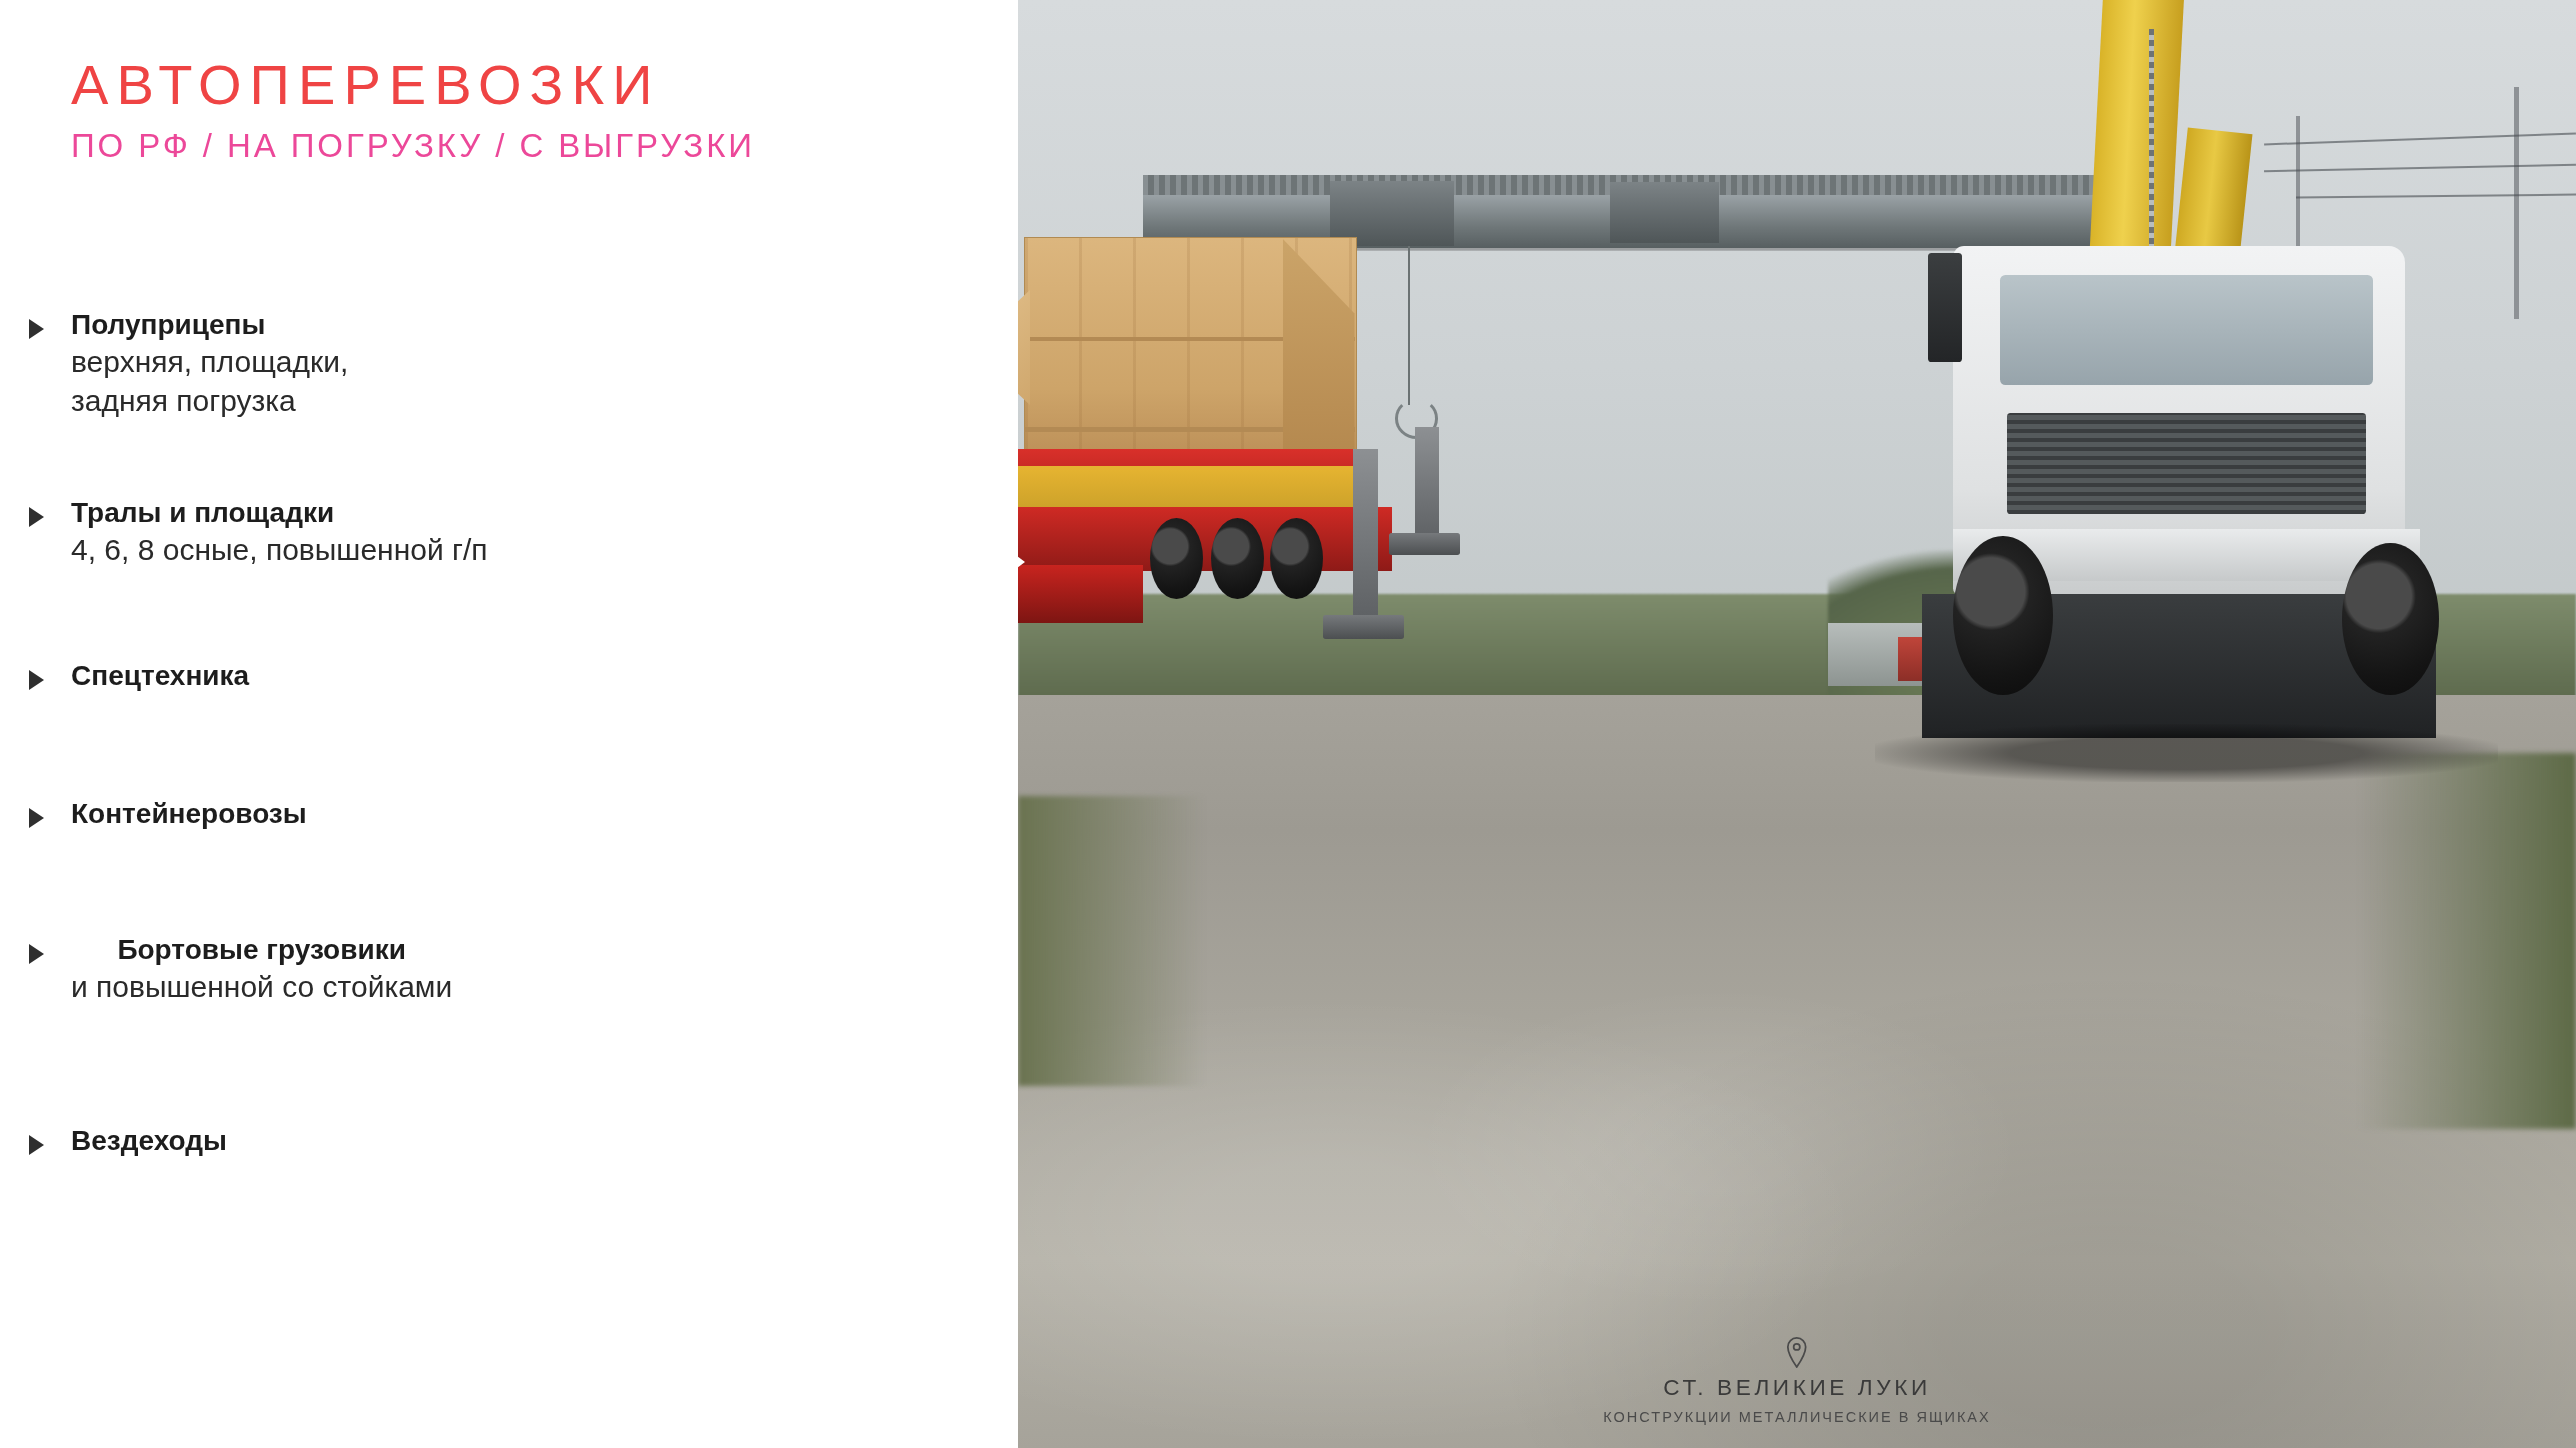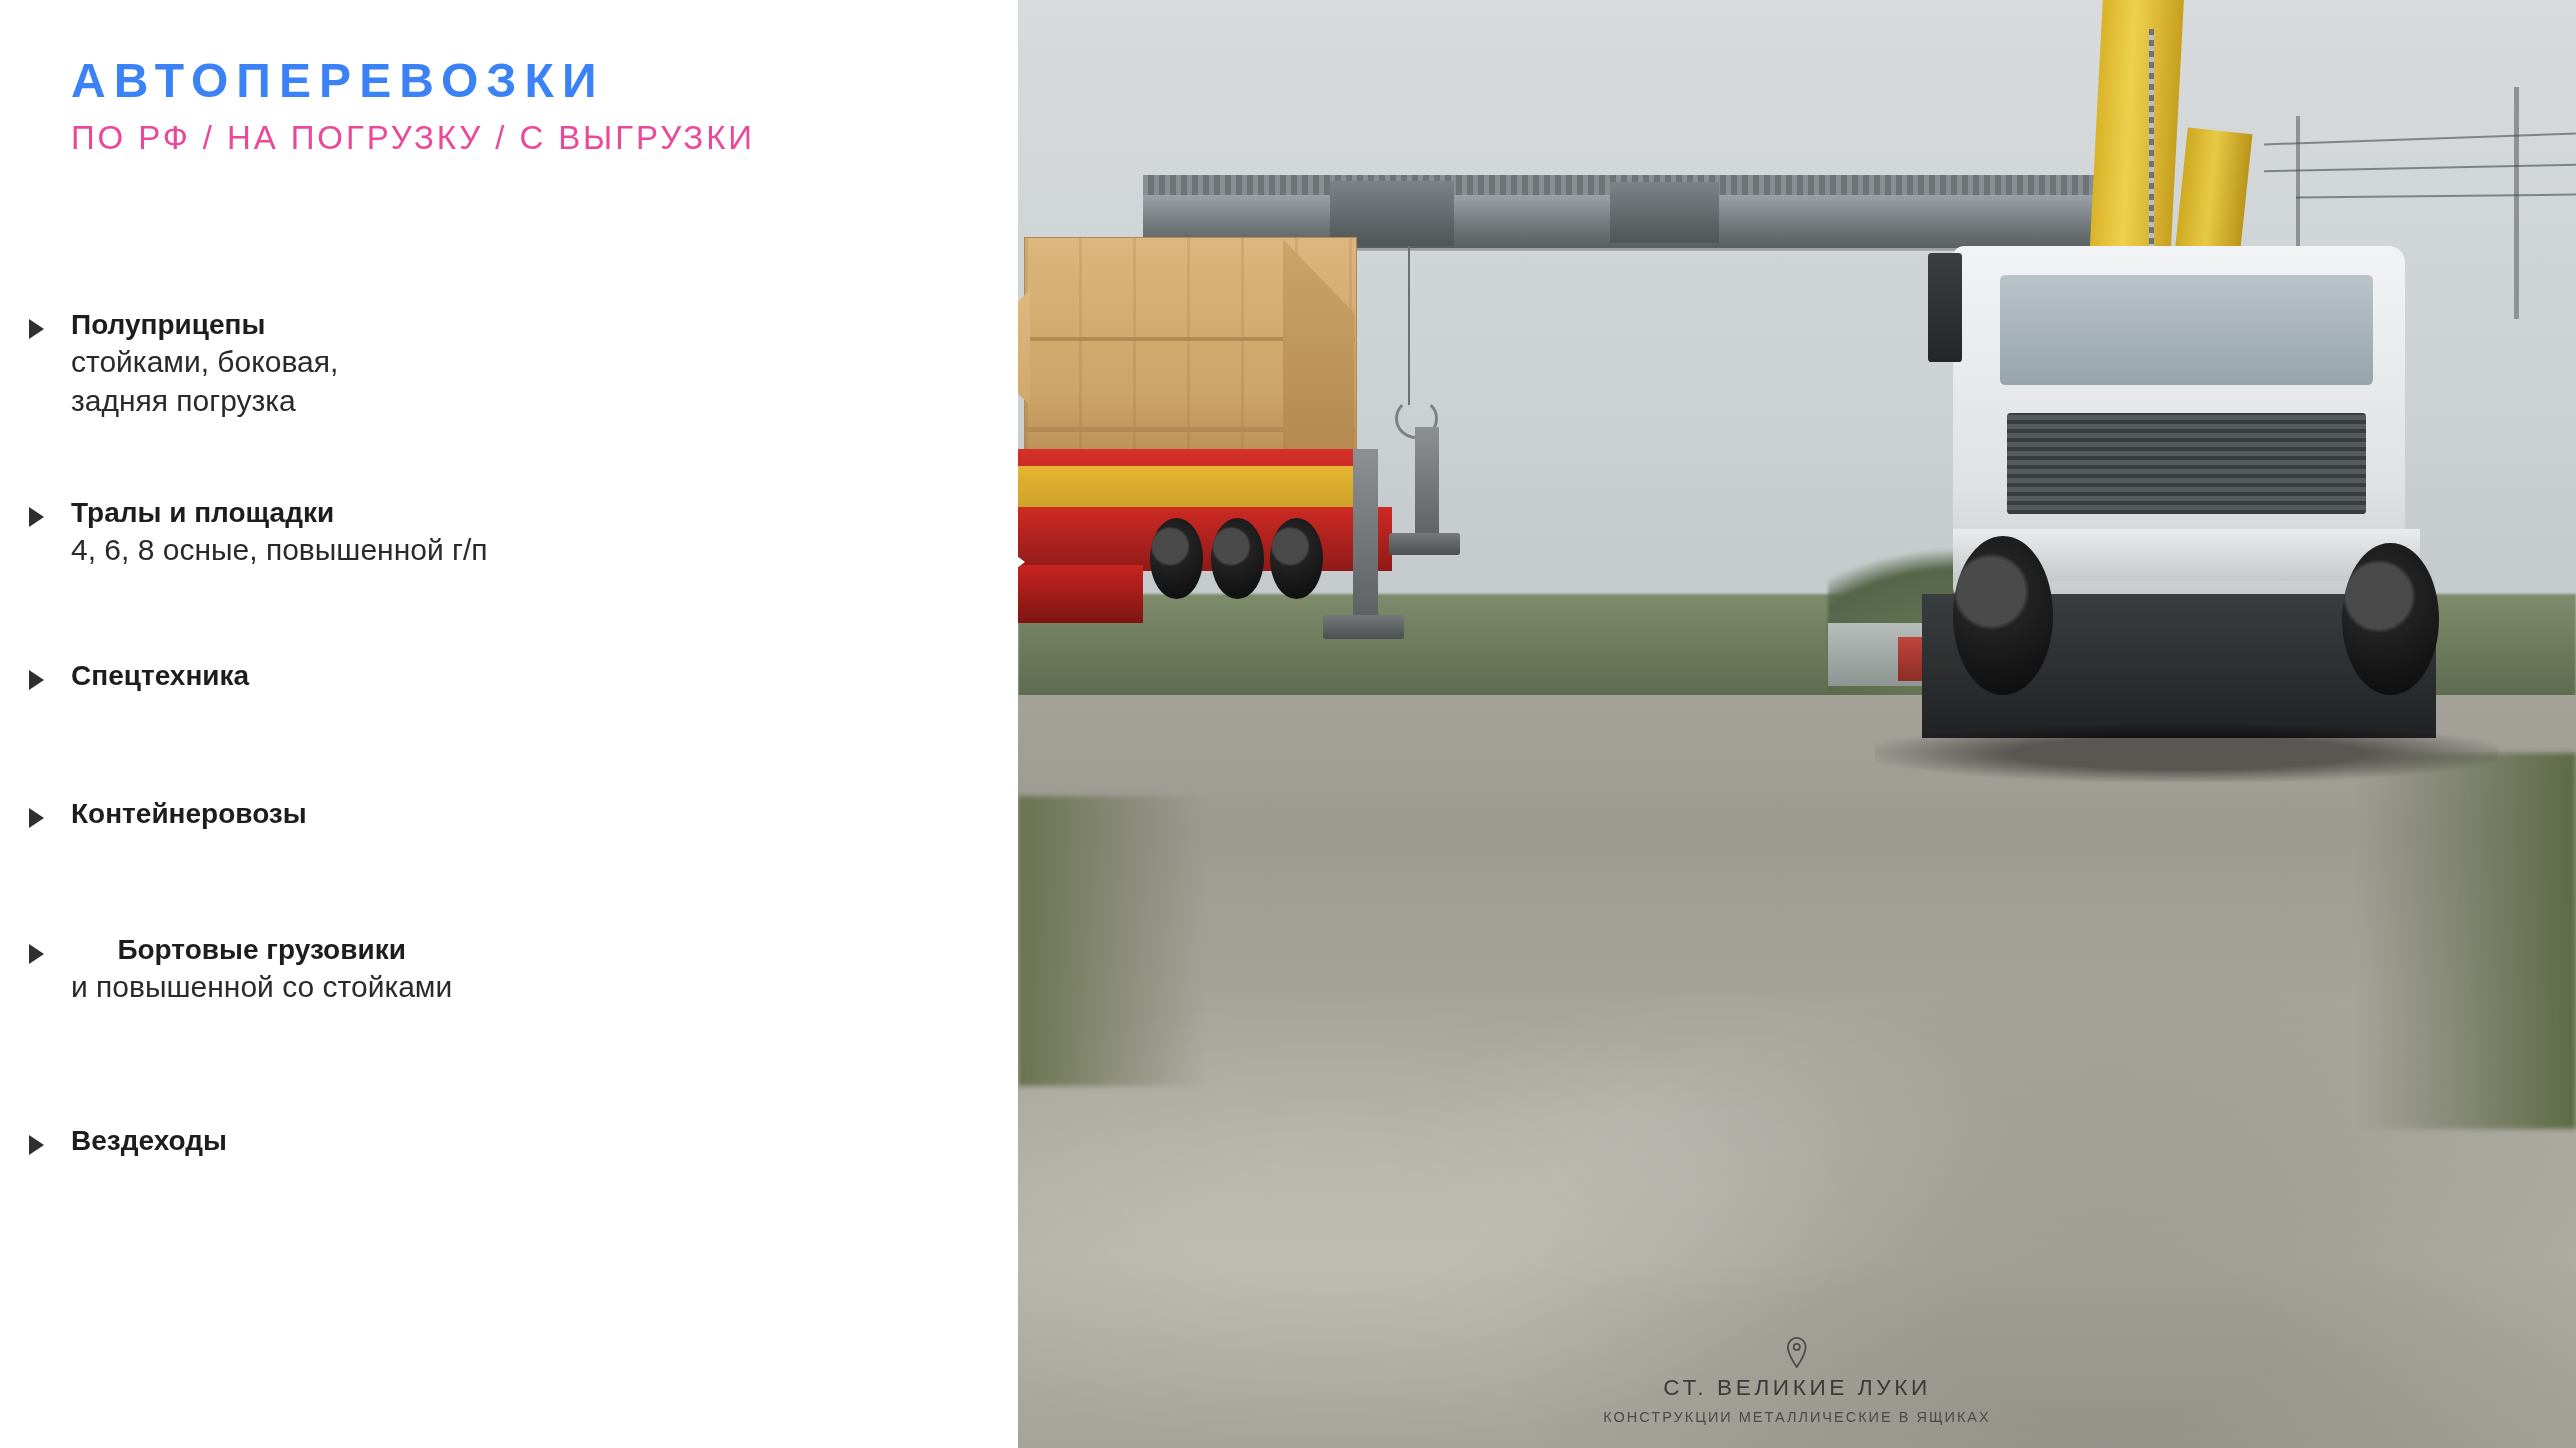--- a/index.html
+++ b/index.html
@@ -32,24 +32,24 @@
     background: #ffffff;
     z-index: 5;
   }
   .title-block {
     position: absolute;
     left: 71px;
     top: 56px;
     width: 905px;
   }
   .main-title {
-    font-size: 48px;
-    font-weight: bold;
+    font-size: 56px;
+    font-weight: normal;
     letter-spacing: 8.1px;
-    color: #3b82f6;
+    color: #ef4444;
     line-height: 1.05;
     margin: 0;
     white-space: nowrap;
   }
   .sub-title {
     font-size: 33px;
     font-weight: normal;
     letter-spacing: 2.9px;
     color: #ec4899;
     margin: 12.7px 0 0 0;
@@ -383,21 +383,21 @@
     <div class="title-block">
       <h1 class="main-title">АВТОПЕРЕВОЗКИ</h1>
       <h2 class="sub-title">ПО РФ / НА ПОГРУЗКУ / С ВЫГРУЗКИ</h2>
     </div>
 
     <div class="list">
 
       <div class="item-wrap" style="top:0px;">
         <span class="bullet" style="top:11px;left:-42px;"></span>
         <div class="item-head">Полуприцепы</div>
-        <div class="item-sub">стойками, боковая,</div>
+        <div class="item-sub">верхняя, площадки,</div>
         <div class="item-sub">задняя погрузка</div>
       </div>
 
       <div class="item-wrap" style="top:188px;">
         <span class="bullet" style="top:11px;left:-42px;"></span>
         <div class="item-head">Тралы и площадки</div>
         <div class="item-sub">4, 6, 8 осные, повышенной г/п</div>
       </div>
 
       <div class="item-wrap" style="top:351px;">

